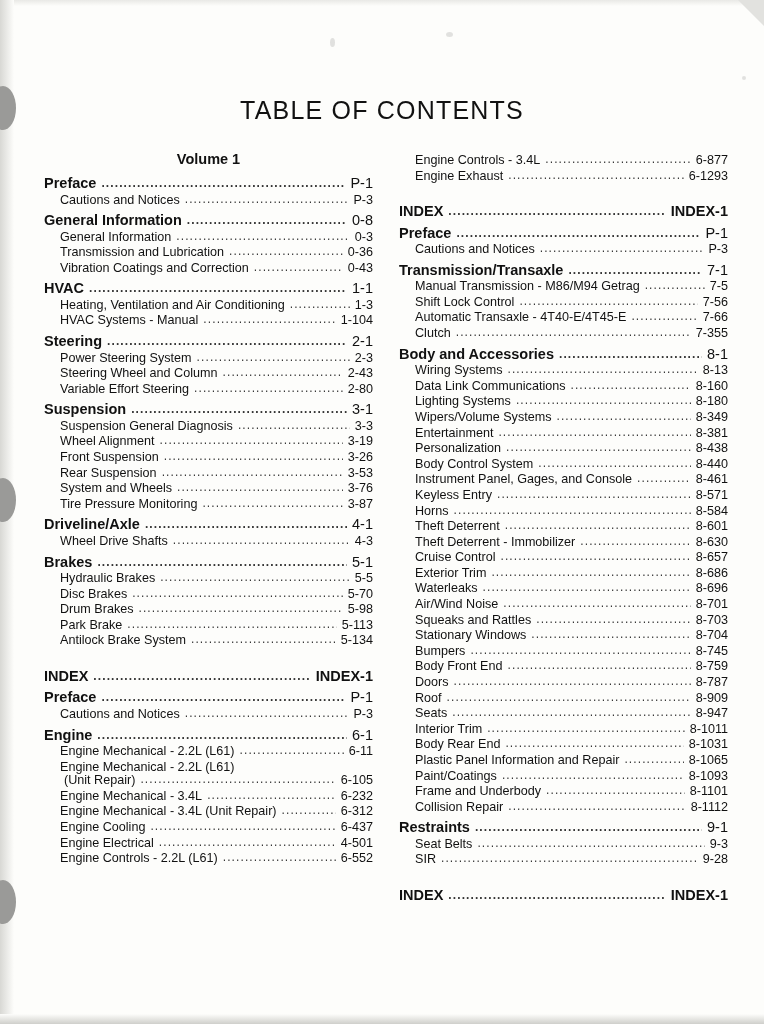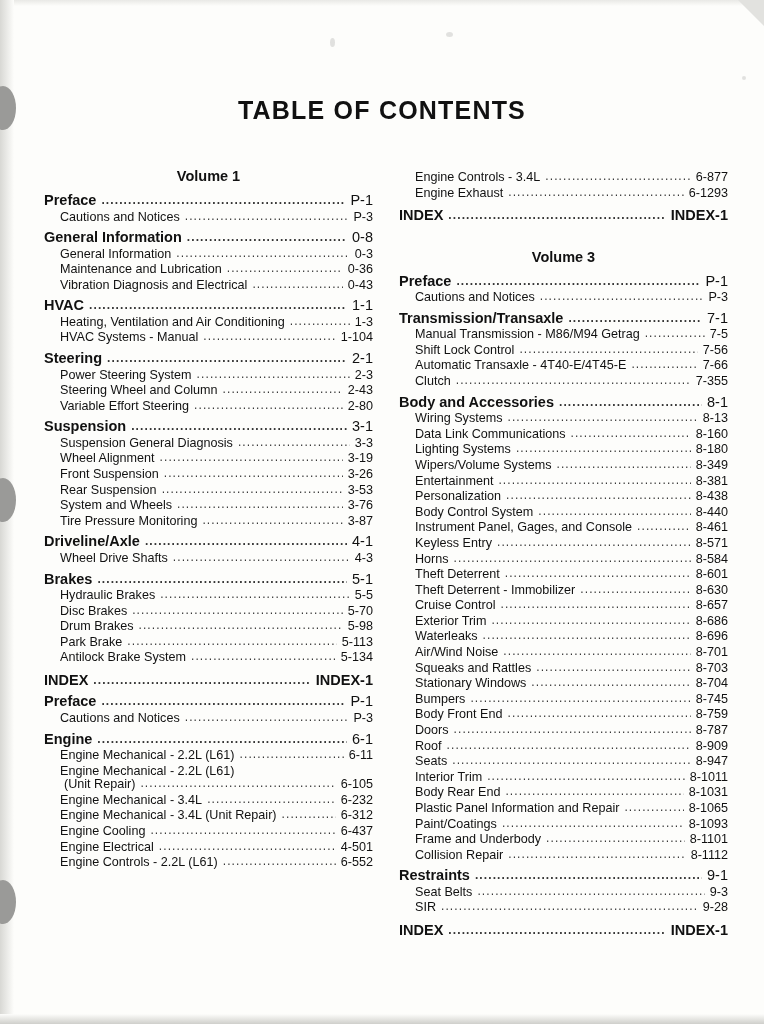--- a/index.html
+++ b/index.html
@@ -56,28 +56,28 @@
     border-left: 26px solid transparent;
   }
 
   h1.doc-title {
     position: absolute;
     top: 96px;
     left: 0;
     width: 764px;
     text-align: center;
     font-size: 25px;
-    font-weight: bold;
+    font-weight: normal;
     letter-spacing: 1.2px;
     margin: 0;
   }
 
   .columns {
     position: absolute;
-    top: 168px;
+    top: 151px;
     left: 44px;
     width: 684px;
     display: flex;
     gap: 26px;
   }
   .col {
     width: 329px;
   }
 
   .vol-head {
@@ -128,21 +128,21 @@
     font-size: 12.6px;
     margin-left: 16px;
     margin-top: 3px;
     margin-bottom: 2px;
   }
 
   
   .index-line {
     font-size: 14.5px;
     font-weight: bold;
-    margin-top: 9px;
+    margin-top: 22px;
     margin-bottom: 2px;
   }
   .index-line .page-no { font-weight: bold; }
   .sub-cont {
     font-size: 12.6px;
     margin-left: 20px;
     margin-top: -1px;
   }
 
   .smudge {
@@ -186,26 +186,26 @@
           <span class="label">General Information</span>
           <span class="dots">..........................................................................................</span>
           <span class="page-no">0-8</span>
         </div>
         <div class="entry lvl2">
           <span class="label">General Information</span>
           <span class="dots">..........................................................................................</span>
           <span class="page-no">0-3</span>
         </div>
         <div class="entry lvl2">
-          <span class="label">Maintenance and Lubrication</span>
+          <span class="label">Transmission and Lubrication</span>
           <span class="dots">..........................................................................................</span>
           <span class="page-no">0-36</span>
         </div>
         <div class="entry lvl2">
-          <span class="label">Vibration Diagnosis and Electrical</span>
+          <span class="label">Vibration Coatings and Correction</span>
           <span class="dots">..........................................................................................</span>
           <span class="page-no">0-43</span>
         </div>
         <div class="entry lvl1">
           <span class="label">HVAC</span>
           <span class="dots">..........................................................................................</span>
           <span class="page-no">1-1</span>
         </div>
         <div class="entry lvl2">
           <span class="label">Heating, Ventilation and Air Conditioning</span>
@@ -382,21 +382,20 @@
         <div class="entry lvl2">
           <span class="label">Engine Exhaust</span>
           <span class="dots">..........................................................................................</span>
           <span class="page-no">6-1293</span>
         </div>
         <div class="entry index-line">
           <span class="label">INDEX</span>
           <span class="dots">..........................................................................................</span>
           <span class="page-no">INDEX-1</span>
         </div>
-        <div class="vol-head spaced">Volume 3</div>
         <div class="entry lvl1">
           <span class="label">Preface</span>
           <span class="dots">..........................................................................................</span>
           <span class="page-no">P-1</span>
         </div>
         <div class="entry lvl2">
           <span class="label">Cautions and Notices</span>
           <span class="dots">..........................................................................................</span>
           <span class="page-no">P-3</span>
         </div>

